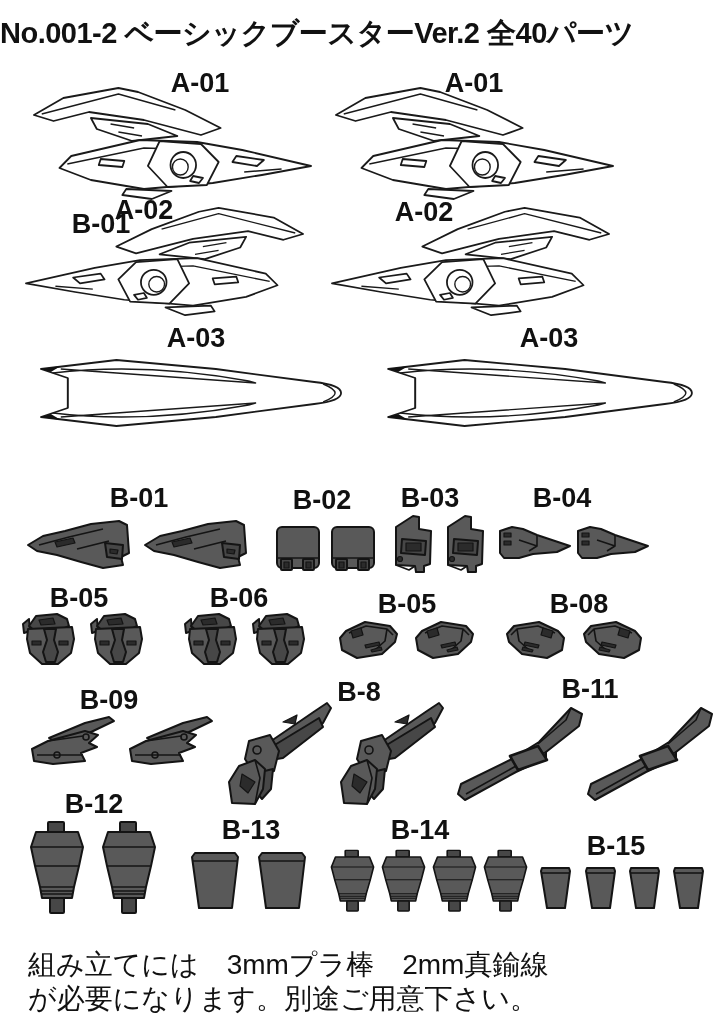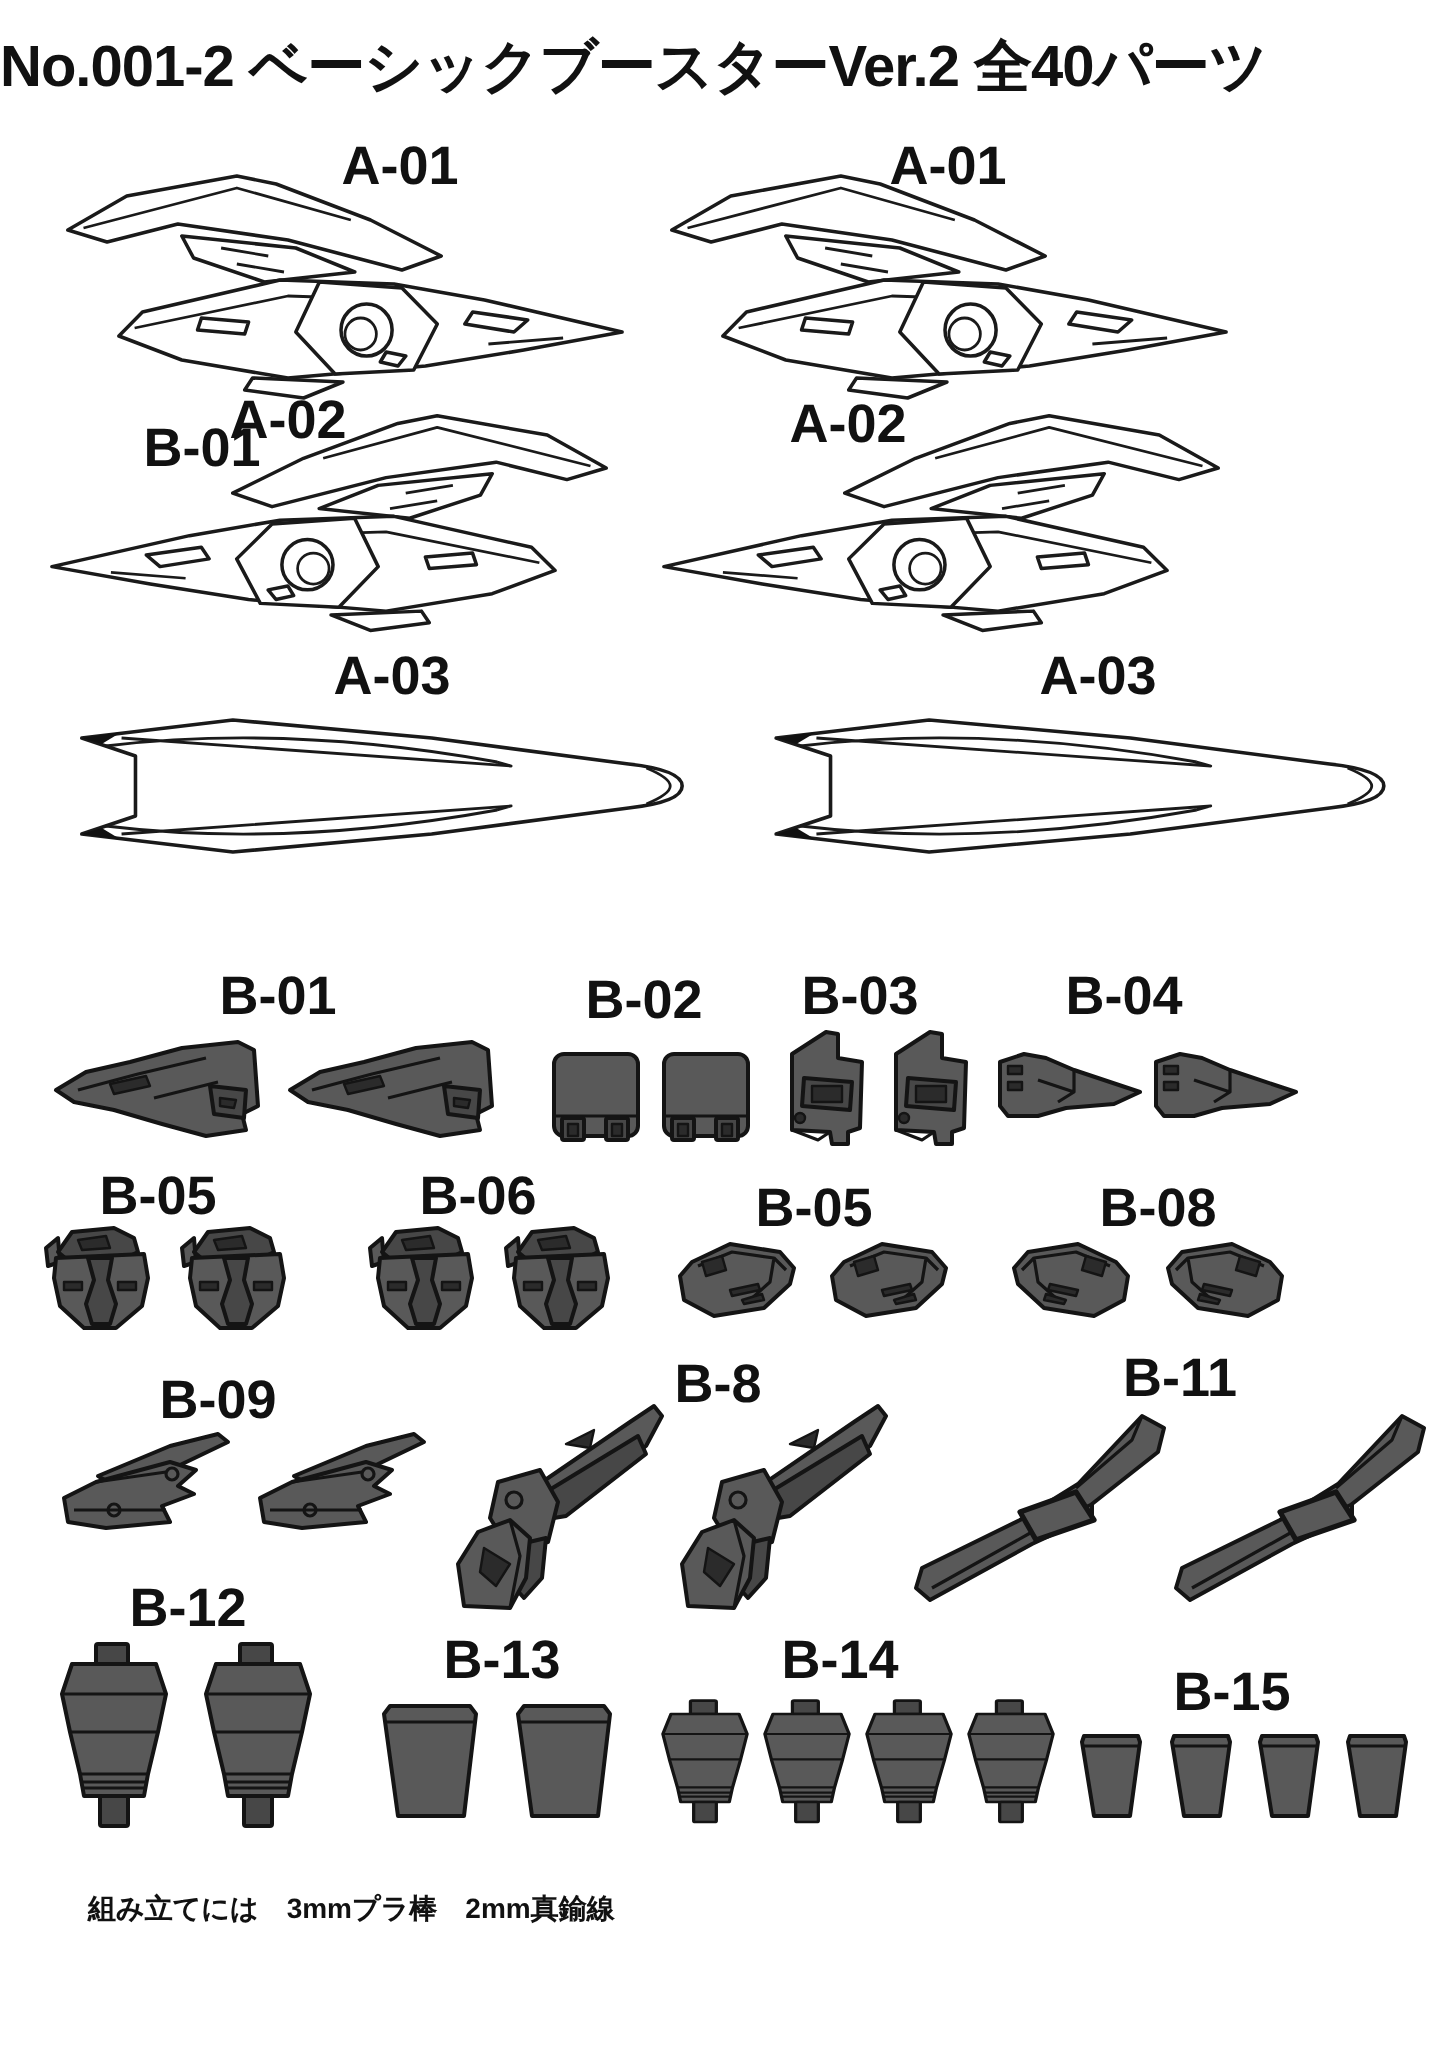--- a/index.html
+++ b/index.html
@@ -4,21 +4,21 @@
 <style>
   * { margin:0; padding:0; box-sizing:border-box; }
   html,body { background:#e9e9e9; }
   .sheet { position:relative; width:724px; height:1024px; margin:0 auto;
            background:var(--bg,#ffffff); overflow:hidden;
            font-family:"Liberation Sans","DejaVu Sans",sans-serif; color:var(--ink,#111111); }
   .title { position:absolute; left:0; top:14px; font-size:29px; font-weight:700;
            letter-spacing:-0.5px; white-space:nowrap; }
   .plabel { position:absolute; transform:translateX(-50%); font-size:27px; font-weight:700;
             white-space:nowrap; line-height:1; }
-  .note { position:absolute; left:44px; font-size:14px; font-weight:700; white-space:nowrap; }
+  .note { position:absolute; left:28px; font-size:28px; font-weight:400; white-space:nowrap; }
   svg.art { position:absolute; left:0; top:0; }
 
   
   .wp path, .wp circle { fill:var(--white-part,#ffffff); stroke:var(--line,#1a1a1a);
                          stroke-width:1.8; stroke-linejoin:round; }
   .wp .ln   { fill:none; stroke-width:1.4; }
   .wp .dark { fill:#111111; stroke:none; }
 
   
   .dp path, .dp rect, .dp circle { fill:var(--part-fill,#595959); stroke:#141414;
@@ -255,13 +255,14 @@
   <div class="plabel" style="left:109px;top:687px;">B-09</div>
   <div class="plabel" style="left:359px;top:679px;">B-8</div>
   <div class="plabel" style="left:590px;top:676px;">B-11</div>
 
   <div class="plabel" style="left:94px;top:791px;">B-12</div>
   <div class="plabel" style="left:251px;top:817px;text-align:center;">B-13</div>
   <div class="plabel" style="left:420px;top:817px;">B-14</div>
   <div class="plabel" style="left:616px;top:833px;">B-15</div>
 
   <div class="note" style="top:946px;">組み立てには　3mmプラ棒　2mm真鍮線</div>
+  <div class="note" style="top:980px;">が必要になります。別途ご用意下さい。</div>
 </div>
 
 </body></html>

